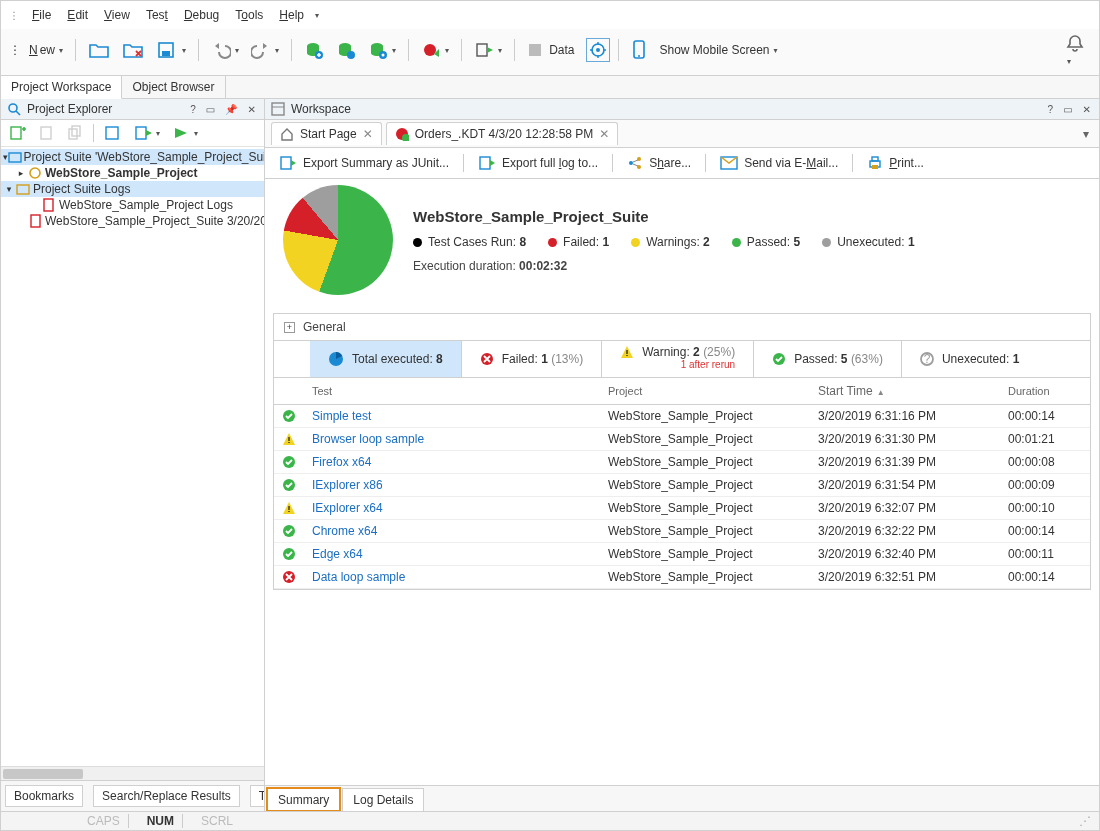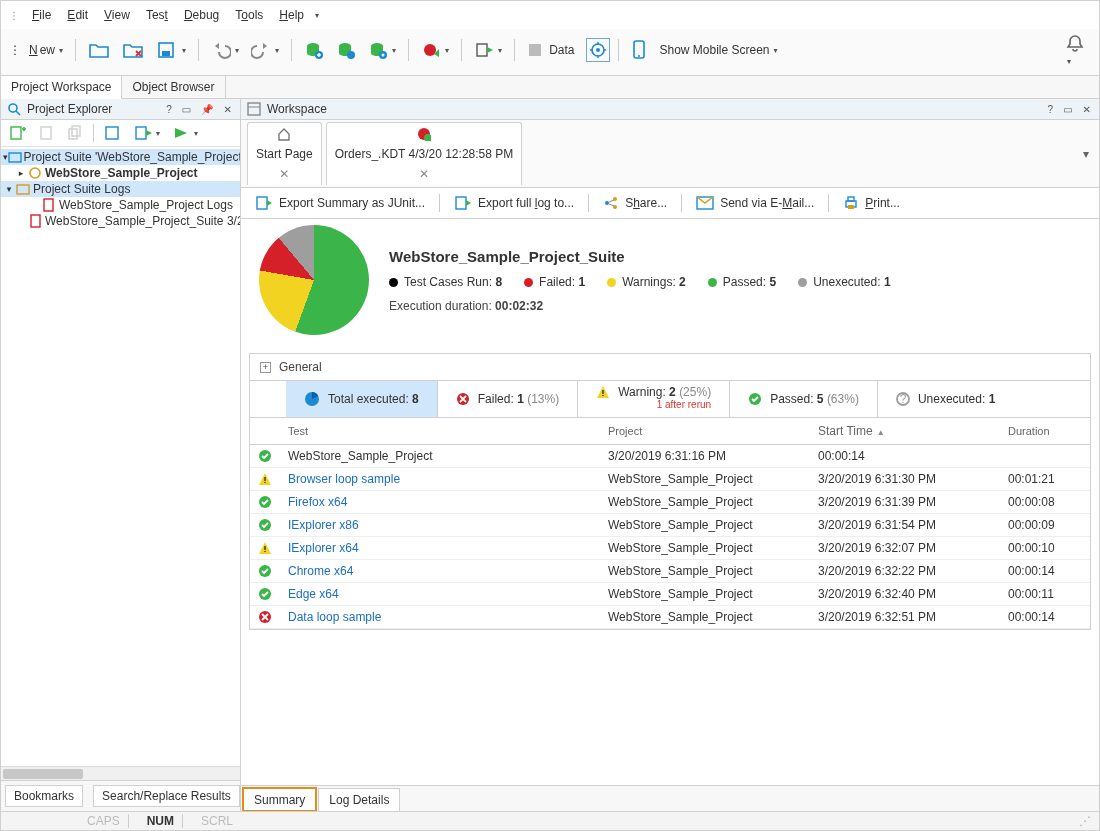--- a/index.html
+++ b/index.html
@@ -20,21 +20,21 @@
 .tb-label { padding: 0 4px; }
 svg { display: block; }
 
 
 .ws-tabs { display: flex; border-bottom: 1px solid #d0d0d0; background: #f7f7f7; }
 .ws-tab { padding: 4px 10px; border-right: 1px solid #d0d0d0; cursor: default; }
 .ws-tab.active { background: #fff; border-bottom: 1px solid #fff; margin-bottom: -1px; }
 
 
 .main { display: flex; flex: 1; overflow: hidden; }
-.left-pane { width: 240px; display: flex; flex-direction: column; border-right: 1px solid #d0d0d0; }
+.left-pane { width: 264px; display: flex; flex-direction: column; border-right: 1px solid #d0d0d0; }
 .right-pane { flex: 1; display: flex; flex-direction: column; overflow: hidden; }
 
 
 .panel-hdr { display: flex; align-items: center; background: #eef3f7; border-bottom: 1px solid #d0d0d0; padding: 3px 6px; gap: 6px; }
 .panel-hdr .spacer { flex: 1; }
 .wctrl { font-size: 10px; color: #555; cursor: default; padding: 0 2px; }
 
 
 .pe-tb { display: flex; align-items: center; padding: 3px 4px; gap: 4px; border-bottom: 1px solid #e3e3e3; }
 .pe-tb .sep { width: 1px; height: 18px; background: #ccc; margin: 0 2px; }
@@ -45,21 +45,21 @@
 .tree-row.sel { background: #cfe6fb; }
 .twisty { width: 12px; text-align: center; font-size: 9px; color: #333; }
 .tree-icon { width: 16px; display: inline-flex; justify-content: center; }
 .tree-label { padding-left: 2px; }
 .tree-label.bold { font-weight: 600; }
 .indent1 { padding-left: 14px; }
 .indent2 { padding-left: 28px; }
 
 
 .doc-tabs { display: flex; align-items: center; border-bottom: 1px solid #d0d0d0; padding: 2px 6px; gap: 4px; background: #fafafa; }
-.doc-tab { display: inline-flex; align-items: center; gap: 6px; padding: 4px 8px; border: 1px solid #d0d0d0; border-bottom: none; background: #fff; border-radius: 3px 3px 0 0; cursor: default; flex-direction: column; }
+.doc-tab { display: inline-flex; align-items: center; gap: 6px; padding: 4px 8px; border: 1px solid #d0d0d0; border-bottom: none; background: #fff; border-radius: 3px 3px 0 0; cursor: default; }
 .doc-tab .close { color: #888; cursor: default; }
 .doc-tabs .tab-dd { margin-left: auto; color: #666; padding: 4px; }
 
 .action-bar { display: flex; align-items: center; border-bottom: 1px solid #d0d0d0; padding: 4px 8px; gap: 8px; }
 .action { display: inline-flex; align-items: center; gap: 6px; padding: 3px 6px; cursor: default; }
 .action-sep { width: 1px; height: 18px; background: #ccc; }
 
 .content { flex: 1; overflow: auto; padding: 6px 8px; }
 .content h2 { font-size: 18px; font-weight: 400; color: #333; margin: 10px 6px 14px 6px; }
 
@@ -502,20 +502,21 @@
             <div>Duration</div>
           </div>
           <div id="grid-body">
               <div class="grid-row">
                 <div style="display:flex;justify-content:center">
                   <svg width="14" height="14">
                     <circle cx="7" cy="7" r="6" fill="#3bb54a"></circle>
                     <path d="M4 7l2 2 4-4" stroke="#fff" stroke-width="1.8" fill="none"></path>
                   </svg>
                 </div>
+                <div class="link">Simple test</div>
                 <div>WebStore_Sample_Project</div>
                 <div>3/20/2019 6:31:16 PM</div>
                 <div>00:00:14</div>
               </div>
               <div class="grid-row">
                 <div style="display:flex;justify-content:center">
                   <svg width="14" height="14">
                     <path d="M7 1l6 12H1z" fill="#f3d321"></path>
                     <path d="M7 5v4m0 1v1" stroke="#333" stroke-width="1.4"></path>
                   </svg>

